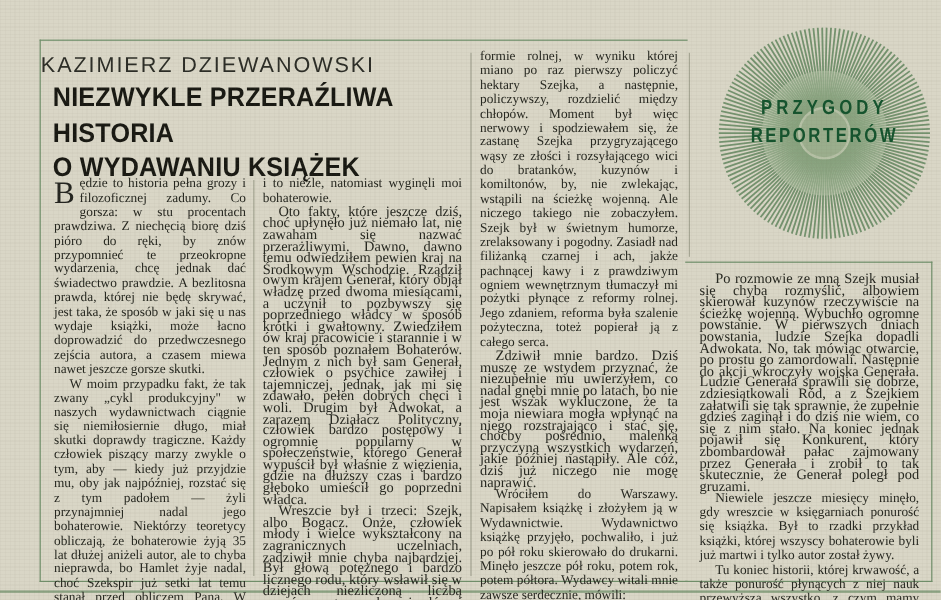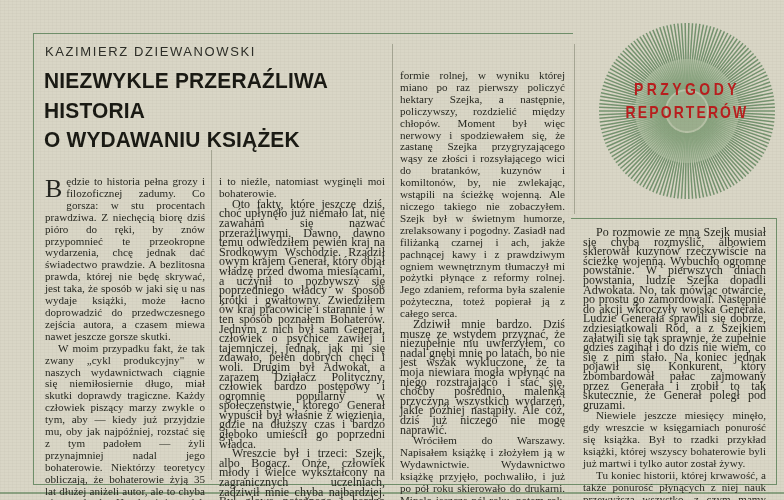--- a/index.html
+++ b/index.html
@@ -30,42 +30,42 @@
     position:absolute;left:571px;top:218px;width:206px;height:267px;
     border:1.6px solid #6f8f6a;border-left:none;border-top:1.6px solid #6f8f6a;
     box-sizing:border-box;
   }
   .bottomrule{
     position:absolute;left:0;top:492px;width:784px;height:2px;background:#6f8f6a;opacity:.75;
   }
 
   
   .byline{
-    position:absolute;left:45px;top:44px;width:350px;
+    position:absolute;left:34px;top:44px;width:350px;
     font-family:"Liberation Sans", sans-serif;
-    font-size:13px;letter-spacing:1.6px;color:#2b2c26;font-weight:400;
+    font-size:18px;letter-spacing:1.6px;color:#2b2c26;font-weight:400;
   }
   .headline{
     position:absolute;left:44px;top:66px;width:352px;
     font-family:"Liberation Sans", sans-serif;
     font-weight:bold;font-size:22.5px;line-height:1.32;
     letter-spacing:0.2px;color:#181812;
     transform:scaleX(.93);transform-origin:left top;
   }
   .headline .l2{display:block;}
 
   
   .col{
     position:absolute;
     text-align:justify;
     color:#25261f;
     -webkit-hyphens:auto;hyphens:auto;
   }
   .col p{margin:0;text-indent:13px;}
-  .col p.noind{text-indent:0;margin-top:28px;}
+  .col p.noind{text-indent:0;}
 
   .col-big{font-size:11.1px;line-height:11.9px;}
   .col-small{font-size:12px;line-height:9.6px;}
 
   #col1{left:45px;top:148px;width:160px;}
   #col2{left:219px;top:148px;width:166px;}
   #col3{left:400px;top:42px;width:165px;}
   #col4{left:583px;top:228px;width:183px;}
 
   .vrule{position:absolute;width:1px;background:#7b7f6c;opacity:.55;}
@@ -81,21 +81,21 @@
   }
 
   
   .logo{
     position:absolute;left:598px;top:22px;width:178px;height:178px;
   }
   .logo svg{display:block;}
   .logo-text{
     position:absolute;left:0;top:58px;width:178px;text-align:center;
     font-family:"Liberation Sans", sans-serif;font-weight:bold;
-    color:#b91c1c;
+    color:#14532d;
   }
   .logo-text .t1{display:block;font-size:17px;letter-spacing:4.2px;transform:scaleX(.82);}
   .logo-text .t2{display:block;font-size:17px;letter-spacing:2.6px;margin-top:3px;transform:scaleX(.82);}
 </style>
 </head>
 <body>
 
 <div class="page">
 
   <div class="frame"></div>

